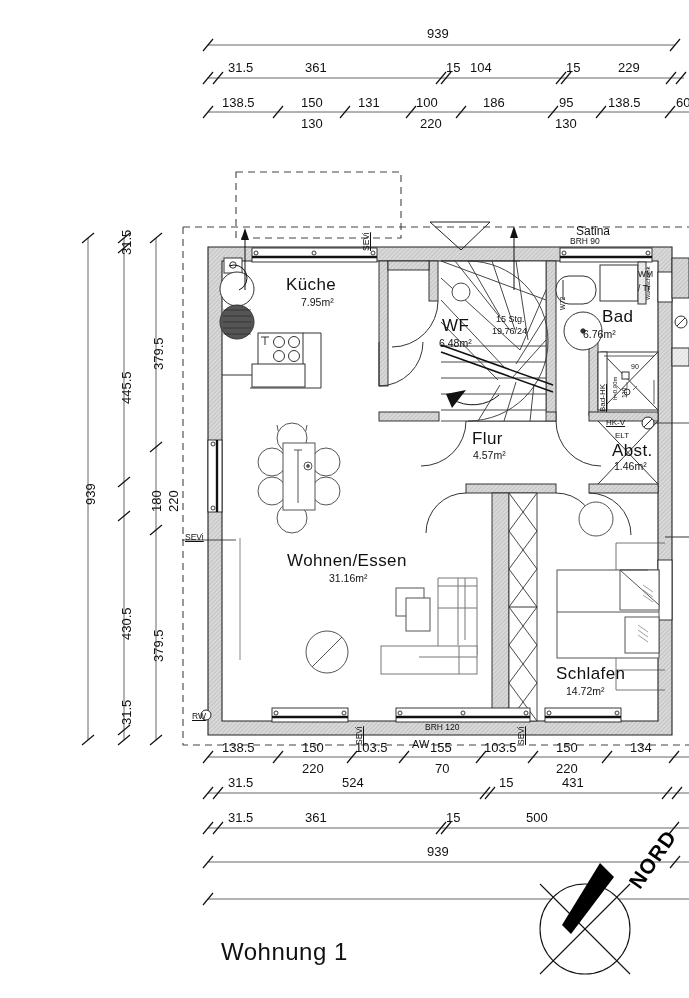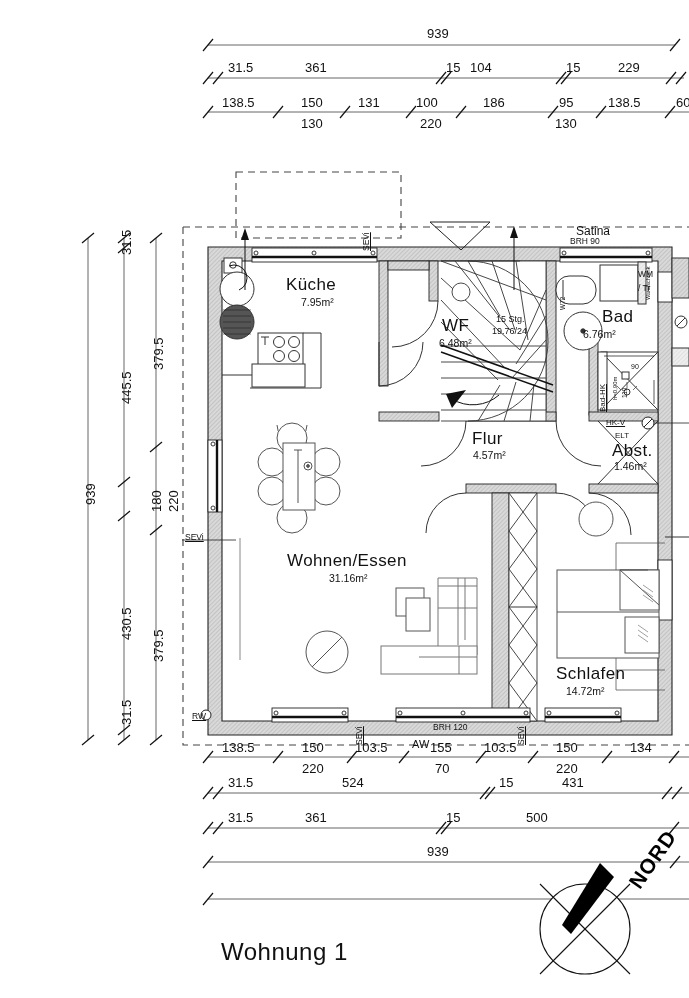--- a/index.html
+++ b/index.html
@@ -495,21 +495,21 @@
 <div class="txt tiny-v ul" style="left:599px;top:412px;font-size:8px;">Bad-HK</div>
 <div class="txt micro-v" style="left:612px;top:400px;font-size:6px;">h=0,90m</div>
 <div class="txt micro" style="left:631px;top:363px;font-size:7px;">90</div>
 <div class="txt micro-v" style="left:622px;top:398px;font-size:6.5px;">110</div>
 
 <div class="txt tiny ul" style="left:606px;top:419px;font-size:8px;">HK-V</div>
 <div class="txt tiny" style="left:615px;top:432px;font-size:8px;">ELT</div>
 
 <div class="txt micro-v" style="left:560px;top:310px;font-size:6.5px;">W72</div>
 
-<div class="txt tiny" style="left:425px;top:723px;font-size:8.5px;padding-left:8px;">BRH 120</div>
+<div class="txt tiny" style="left:425px;top:723px;font-size:8.5px;">BRH 120</div>
 <div class="txt tiny" style="left:412px;top:739px;font-size:11px;">AW</div>
 
 <div class="txt tiny ul" style="left:185px;top:533px;font-size:8.5px;">SEVi</div>
 <div class="txt tiny ul" style="left:192px;top:712px;font-size:8.5px;">RW</div>
 <div class="txt tiny-v ul" style="left:362px;top:251px;font-size:8.5px;">SEVi</div>
 <div class="txt tiny-v ul" style="left:355px;top:745px;font-size:8.5px;">SEVi</div>
 <div class="txt tiny-v ul" style="left:517px;top:745px;font-size:8.5px;">SEVi</div>
 
 <div class="txt nord" style="left:625px;top:880px;">NORD</div>
 

